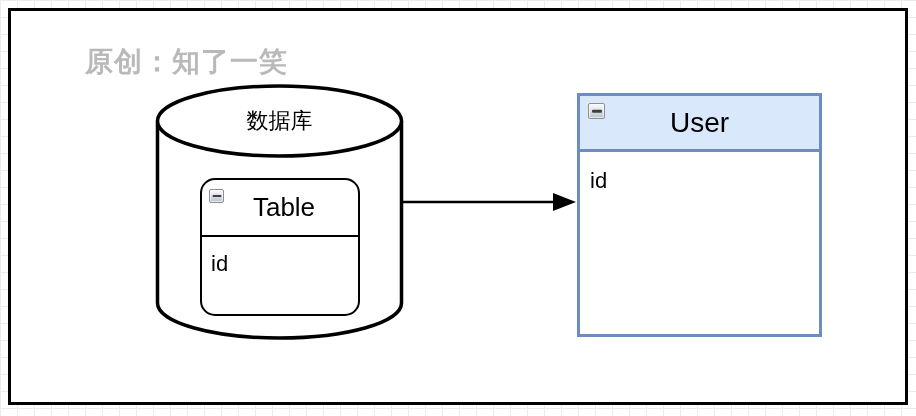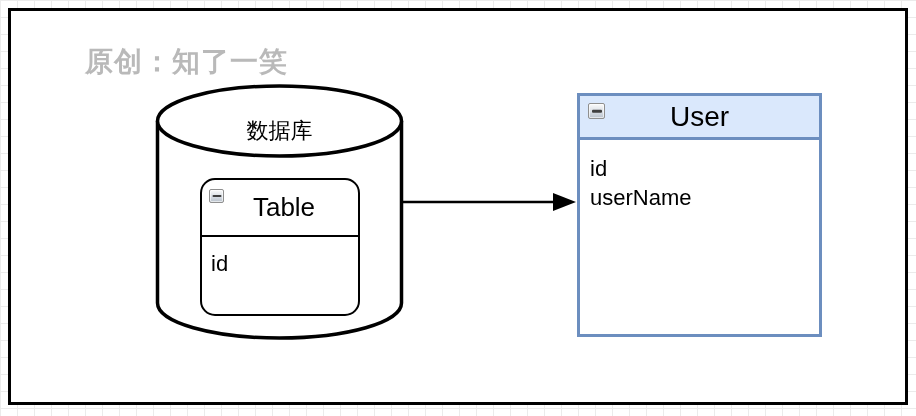--- a/index.html
+++ b/index.html
@@ -29,21 +29,21 @@
     letter-spacing: 1px;
   }
   .shapes-layer {
     position: absolute;
     left: 0; top: 0;
     width: 916px; height: 416px;
     pointer-events: none;
   }
   .db-label {
     position: absolute;
-    left: 157px; top: 116px;
+    left: 157px; top: 106px;
     width: 245px;
     text-align: center;
     font-size: 22px;
     color: #000000;
   }
   
   .collapse-btn {
     position: absolute;
     display: inline-block;
     border: 1px solid #8f8f8f;
@@ -88,21 +88,21 @@
   
   .user-box {
     position: absolute;
     left: 577px; top: 93px;
     width: 245px; height: 244px;
     border: 3px solid #6c8ebf;
     background: #ffffff;
   }
   .user-header {
     position: relative;
-    height: 44px;
+    height: 56px;
     background: #dae8fc;
     border-bottom: 3px solid #6c8ebf;
     display: flex;
     align-items: center;
     justify-content: center;
   }
   .user-header .collapse-btn { left: 8px; top: 7px; width: 17px; height: 16px; }
   .user-header .collapse-btn .minus-bar { width: 10px; height: 2.5px; }
   .user-title { font-size: 28px; color: #000000; }
   .user-body {
@@ -148,15 +148,14 @@
 
 <div class="user-box">
   <div class="user-header">
     <span class="collapse-btn">
         <span class="minus-bar"></span>
       </span>
     <span class="user-title">User</span>
   </div>
   <div class="user-body">
     <div>id</div>
-    <div>userName</div>
   </div>
 </div>
 
 </body></html>

